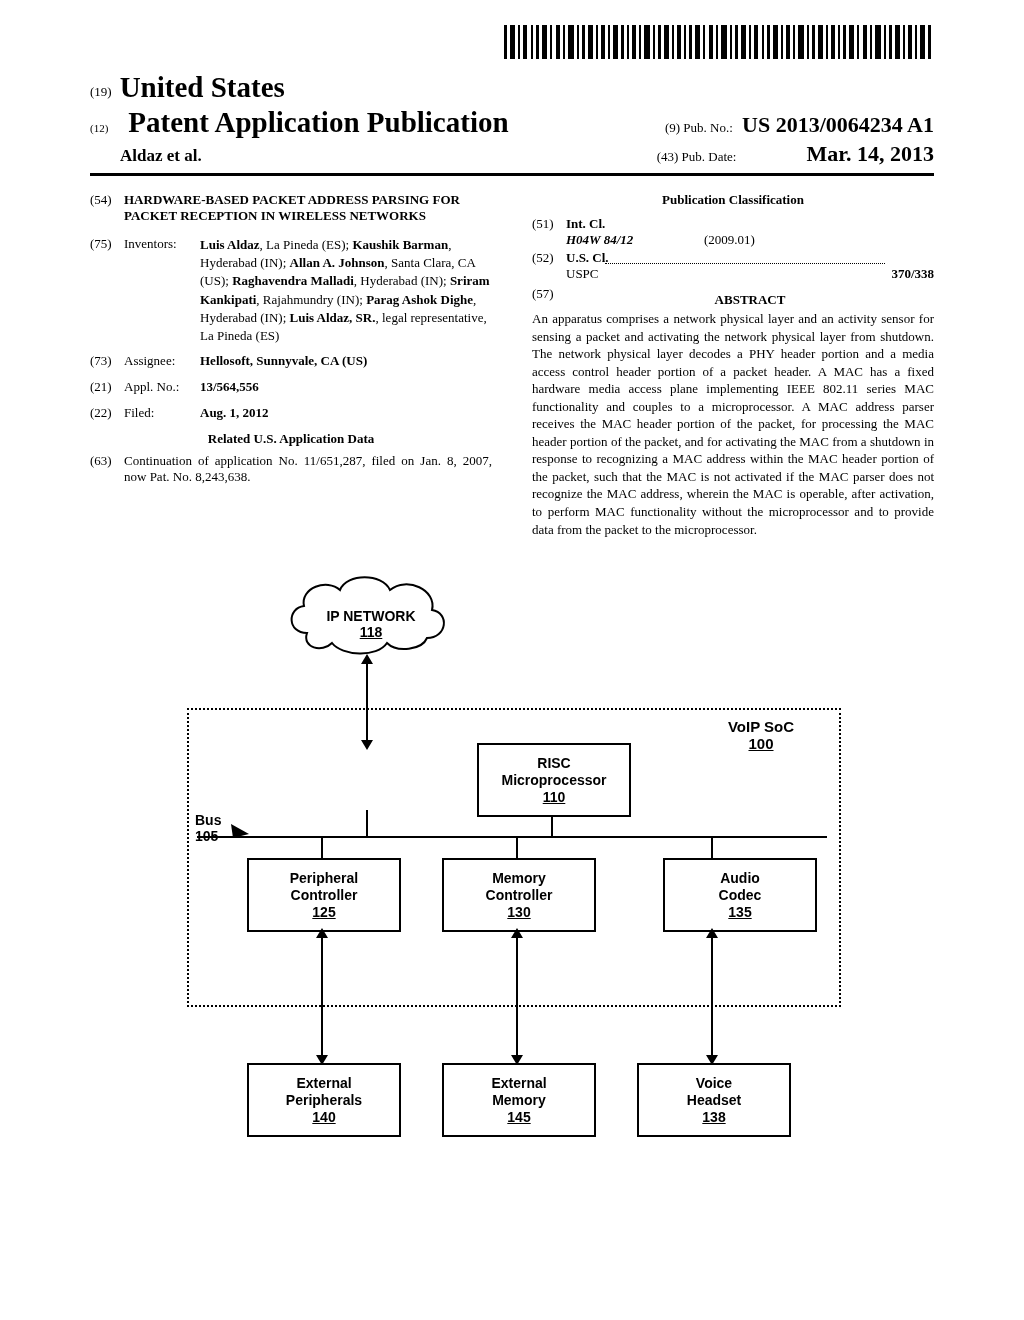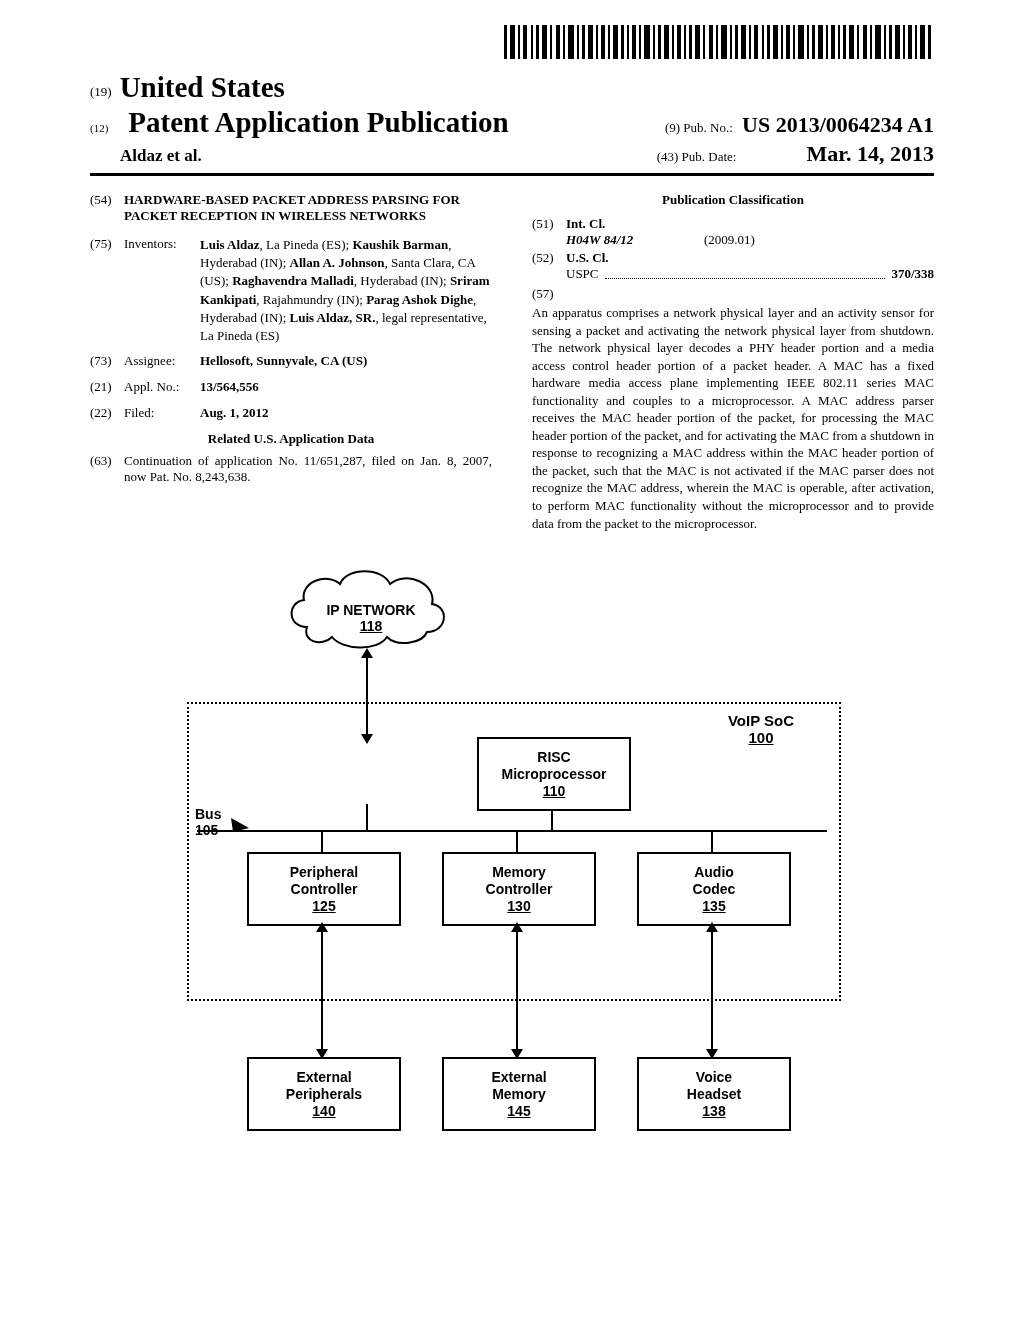--- a/index.html
+++ b/index.html
@@ -137,21 +137,21 @@
     display: flex;
     gap: 28px;
   }
   .intcl-line .intcl-code {
     font-style: italic;
     font-weight: bold;
     width: 110px;
   }
   .uspc-line {
     display: flex;
-    align-items: flex-end;
+    align-items: flex-start;
   }
   .uspc-line .uspc-label {
     flex-shrink: 0;
   }
   .uspc-line .dots {
     flex: 1;
     border-bottom: 1px dotted #000;
     margin: 0 6px;
     position: relative;
     top: -3px;
@@ -430,20 +430,21 @@
           <div class="uspc-line">
             <span class="uspc-label">USPC</span>
             <span class="dots"></span>
             <span class="uspc-val">370/338</span>
           </div>
         </div>
       </div>
 
       <div class="field" style="margin-bottom:0">
         <div class="num">(57)</div>
+        <div class="value abstract-heading">ABSTRACT</div>
       </div>
       <div class="abstract-text">An apparatus comprises a network physical layer and an activity sensor for sensing a packet and activating the network physical layer from shutdown. The network physical layer decodes a PHY header portion and a media access control header portion of a packet header. A MAC has a fixed hardware media access plane implementing IEEE 802.11 series MAC functionality and couples to a microprocessor. A MAC address parser receives the MAC header portion of the packet, for processing the MAC header portion of the packet, and for activating the MAC from a shutdown in response to recognizing a MAC address within the MAC header portion of the packet, such that the MAC is not activated if the MAC parser does not recognize the MAC address, wherein the MAC is operable, after activation, to perform MAC functionality without the microprocessor and to provide data from the packet to the microprocessor.</div>
     </div>
   </div>
 
   <div class="diagram-wrap">
     <div class="diagram">
 
       <div class="cloud">
         <svg width="170" height="90">
@@ -487,21 +488,21 @@
       <div class="block" style="left:60px; top:290px; width:150px; height:70px;">
         <div>Peripheral</div>
         <div>Controller</div>
         <div class="ref-under">125</div>
       </div>
       <div class="block" style="left:255px; top:290px; width:150px; height:70px;">
         <div>Memory</div>
         <div>Controller</div>
         <div class="ref-under">130</div>
       </div>
-      <div class="block" style="left:450px; top:290px; width:150px; height:70px;">
+      <div class="block" style="left:476px; top:290px; width:150px; height:70px;">
         <div>Audio</div>
         <div>Codec</div>
         <div class="ref-under">135</div>
       </div>
 
       <div class="vline" style="left:134px; top:270px; height:20px;"></div>
       <div class="vline" style="left:329px; top:270px; height:20px;"></div>
       <div class="vline" style="left:524px; top:270px; height:20px;"></div>
 
       <div class="block" style="left:60px; top:495px; width:150px; height:70px;">

